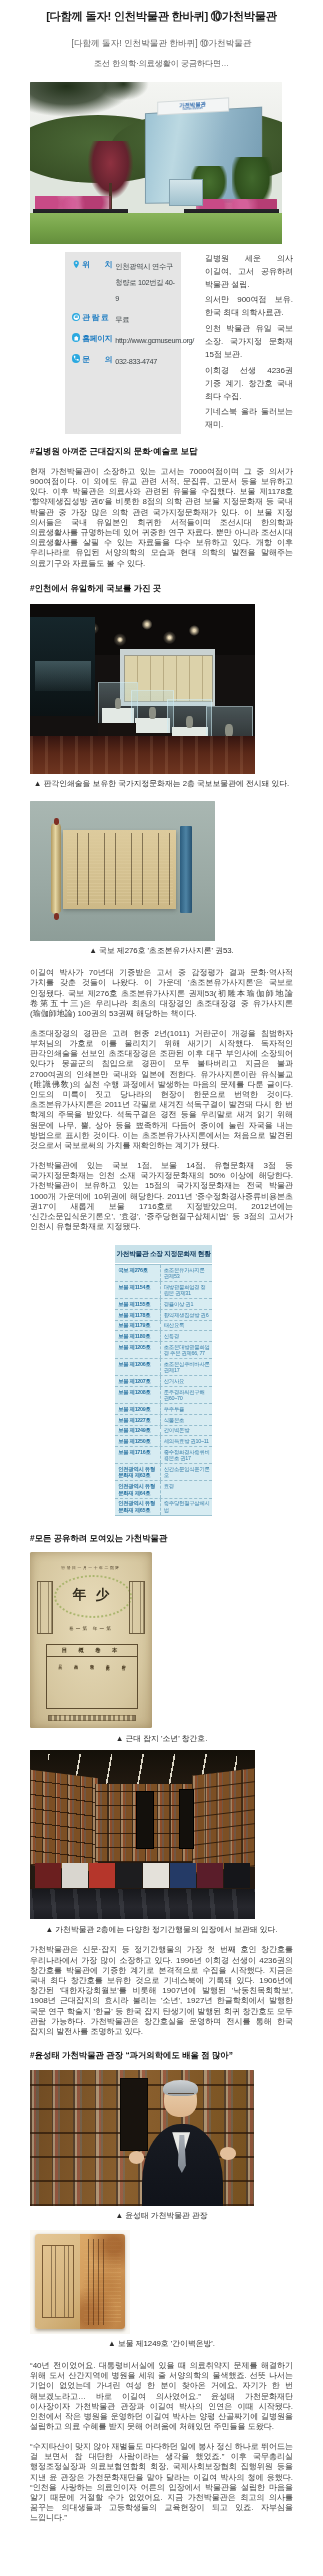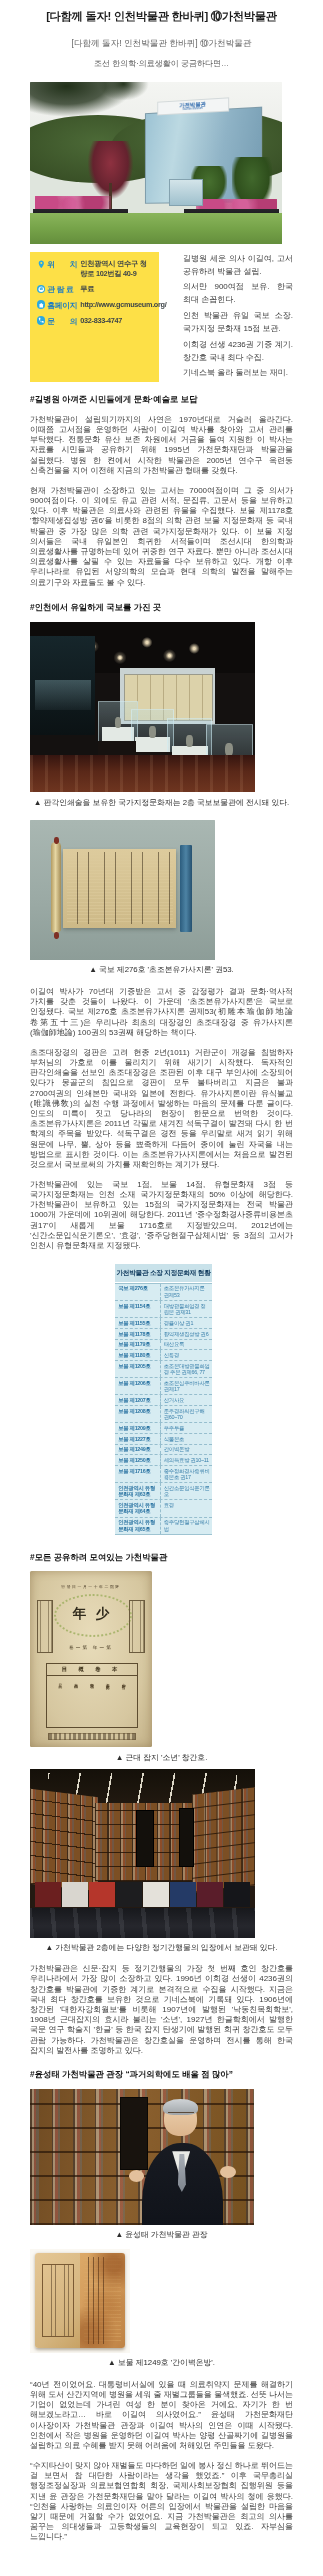--- a/index.html
+++ b/index.html
@@ -8,26 +8,26 @@
   .title{font-size:11.3px;font-weight:bold;color:#1c1c1c;text-align:center;letter-spacing:-0.3px;}
   .subtitle{margin-top:14px;font-size:8.6px;color:#636363;text-align:center;}
   .tagline{margin-top:8.6px;font-size:8px;color:#5a5a5a;text-align:center;}
   .para{font-size:8px;line-height:10.2px;text-align:justify;color:#3d3d3d;margin:0;word-break:keep-all;}
   .hash{font-size:8.4px;font-weight:bold;color:#141414;}
   .caption{font-size:7.8px;color:#2e2e2e;text-align:center;margin-top:4.3px;}
   .photo{position:relative;overflow:hidden;border-radius:0.5px;}
   .photo *{position:absolute;}
   
   .info-wrap{margin-top:7.5px;display:flex;}
-  .info-box{width:129px;min-height:106px;background:#fde047;box-sizing:border-box;padding:7.5px 5.4px 5.4px 6.5px;flex:none;}
+  .info-box{width:116px;min-height:106px;background:#e5e5e5;box-sizing:border-box;padding:7.5px 5.4px 5.4px 6.5px;flex:none;margin-left:35px;}
   .info-row{display:flex;margin-bottom:4.9px;align-items:flex-start;}
   .ico{width:8.6px;height:8.6px;flex:none;margin-right:2.2px;margin-top:0.5px;}
   .bub{background:#2ba9e0;border-radius:50%;display:flex;align-items:center;justify-content:center;}
   .info-label{flex:none;width:33px;font-size:7.8px;font-weight:bold;color:#1f7dc2;letter-spacing:-0.3px;}
-  .info-val{font-size:7.3px;color:#3f4649;line-height:10px;letter-spacing:-0.3px;font-weight:bold;}
+  .info-val{font-size:7.3px;color:#3f4649;line-height:16px;letter-spacing:-0.3px;}
   .info-note{font-size:6.2px;color:#4a5356;margin-top:1.6px;}
   .summary{flex:1;padding-left:24px;}
   .summary .sline{font-size:8px;line-height:13px;color:#3a3a3a;text-align:justify;margin-bottom:2.7px;word-break:keep-all;}
   
   .ftable{margin-top:13px;margin-left:85px;width:97px;font-size:5.4px;}
   .ft-title{background:#c9e2ea;color:#133d60;font-weight:bold;font-size:6.7px;text-align:center;padding:4.3px 1.1px;letter-spacing:-0.3px;border-bottom:1.1px solid #ffffff;}
   .ft-body{background:#d7ecf2;border-top:0.5px solid #9ec4d2;border-bottom:1.1px solid #9ec4d2;}
   .ft-row{display:flex;border-bottom:0.5px dashed #96bece;}
   .ft-row:last-child{border-bottom:none;}
   .ft-no{width:47%;box-sizing:border-box;padding:1.6px 1.1px 1.6px 3.2px;color:#2e76a4;font-weight:bold;border-right:0.5px dashed #96bece;line-height:6.5px;letter-spacing:-0.3px;}
@@ -197,30 +197,29 @@
             <svg width="6.5" height="6.5" viewBox="0 0 24 24">
               <path fill="#ffffff" d="M6.6 10.8c1.5 3 3.6 5.1 6.6 6.6l2.2-2.2c.3-.3.7-.4 1-.2 1.1.4 2.3.6 3.6.6.6 0 1 .4 1 1V20c0 .6-.4 1-1 1C10.8 21 3 13.2 3 4c0-.6.4-1 1-1h3.5c.6 0 1 .4 1 1 0 1.2.2 2.4.6 3.6.1.3 0 .7-.2 1l-2.3 2.2z"></path>
             </svg>
           </span>
         <span class="info-label">문　　의</span>
         <span class="info-val">032-833-4747</span>
       </div>
     </div>
     <div class="summary">
       <div class="sline">길병원 세운 의사 이길여, 고서 공유하려 박물관 설립.</div>
-      <div class="sline">의서만 900여점 보유. 한국 최대 손꼽힌다.</div>
+      <div class="sline">의서만 900여점 보유. 한국 최대 의학사료관.</div>
       <div class="sline">인천 박물관 유일 국보 소장. 국가지정 문화재 15점 보관.</div>
       <div class="sline">이희경 선생 4236권 기증 계기. 창간호 국내 최다 수집.</div>
       <div class="sline">기네스북 올라 둘러보는 재미.</div>
     </div>
   </div>
 
 
-  <div class="hash mt22">#길병원 아껴준 시민들에게 문화·예술로 보답</div>
-  <p class="para mt18">가천박물관이 설립되기까지의 사연은 1970년대로 거슬러 올라간다. 이때쯤 고서점을 운영하던 사람이 이길여 박사를 찾아와 고서 관리를 부탁했다. 전통문화 유산 보존 차원에서 거금을 들여 지원한 이 박사는 자료를 시민들과 공유하기 위해 1995년 가천문화재단과 박물관을 설립했다. 병원 한 켠에서 시작한 박물관은 2005년 연수구 옥련동 신축건물을 지어 이전해 지금의 가천박물관 형태를 갖췄다.</p>
+  <div class="hash mt22">#길병원 아껴준 근대잡지의 문화·예술로 보답</div>
   <p class="para mt18">현재 가천박물관이 소장하고 있는 고서는 7000여점이며 그 중 의서가 900여점이다. 이 외에도 유교 관련 서적, 문집류, 고문서 등을 보유하고 있다. 이후 박물관은 의료사와 관련된 유물을 수집했다. 보물 제1178호 '향약제생집성방 권6'을 비롯한 8점의 의학 관련 보물 지정문화재 등 국내 박물관 중 가장 많은 의학 관련 국가지정문화재가 있다. 이 보물 지정 의서들은 국내 유일본인 희귀한 서적들이며 조선시대 한의학과 의료생활사를 규명하는데 있어 귀중한 연구 자료다. 뿐만 아니라 조선시대 의료생활사를 살필 수 있는 자료들을 다수 보유하고 있다. 개항 이후 우리나라로 유입된 서양의학의 모습과 현대 의학의 발전을 말해주는 의료기구와 자료들도 볼 수 있다.</p>
 
   <div class="hash mt26">#인천에서 유일하게 국보를 가진 곳</div>
 
   <div class="photo ph-interior">
     <div class="int-ceil">
       <div class="int-spots"></div>
     </div>
     <div class="int-backwall">
       <div class="int-screens"></div>
@@ -418,17 +417,17 @@
         <div class="bk-box"></div>
       </div>
       <div class="bk-right">
         <div class="bk-script"></div>
         <div class="bk-stain"></div>
       </div>
     </div>
   </div>
   <div class="caption">▲ 보물 제1249호 '간이벽온방'.</div>
 
-  <p class="para mt22">“40년 전이었어요. 대통령비서실에 있을 때 의료취약지 문제를 해결하기 위해 도서 산간지역에 병원을 세워 줄 재벌그룹들을 물색했죠. 선뜻 나서는 기업이 없었는데 가녀린 여성 한 분이 찾아온 거에요, 자기가 한 번 해보겠노라고… 바로 이길여 의사였어요.” 윤성태 가천문화재단 이사장이자 가천박물관 관장과 이길여 박사의 인연은 이때 시작됐다. 인천에서 작은 병원을 운영하던 이길여 박사는 양평 산골짜기에 길병원을 설립하고 의료 수혜를 받지 못해 어려움에 처해있던 주민들을 도왔다.</p>
+  <p class="para mt22">“40년 전이었어요. 대통령비서실에 있을 때 의료취약지 문제를 해결하기 위해 도서 산간지역에 병원을 세워 줄 서양의학의 물색했죠. 선뜻 나서는 기업이 없었는데 가녀린 여성 한 분이 찾아온 거에요, 자기가 한 번 해보겠노라고… 바로 이길여 의사였어요.” 윤성태 가천문화재단 이사장이자 가천박물관 관장과 이길여 박사의 인연은 이때 시작됐다. 인천에서 작은 병원을 운영하던 이길여 박사는 양평 산골짜기에 길병원을 설립하고 의료 수혜를 받지 못해 어려움에 처해있던 주민들을 도왔다.</p>
   <p class="para mt18">“수지타산이 맞지 않아 재벌들도 마다하던 일에 봉사 정신 하나로 뛰어드는 걸 보면서 참 대단한 사람이라는 생각을 했었죠.” 이후 국무총리실 행정조정실장과 의료보험연합회 회장, 국제사회보장협회 집행위원 등을 지낸 윤 관장은 가천문화재단을 맡아 달라는 이길여 박사의 청에 응했다. “인천을 사랑하는 의료인이자 어른의 입장에서 박물관을 설립한 마음을 알기 때문에 거절할 수가 없었어요. 지금 가천박물관은 최고의 의사를 꿈꾸는 의대생들과 고등학생들의 교육현장이 되고 있죠. 자부심을 느낍니다.”</p>
 
 </div>
 
 
 </body></html>

